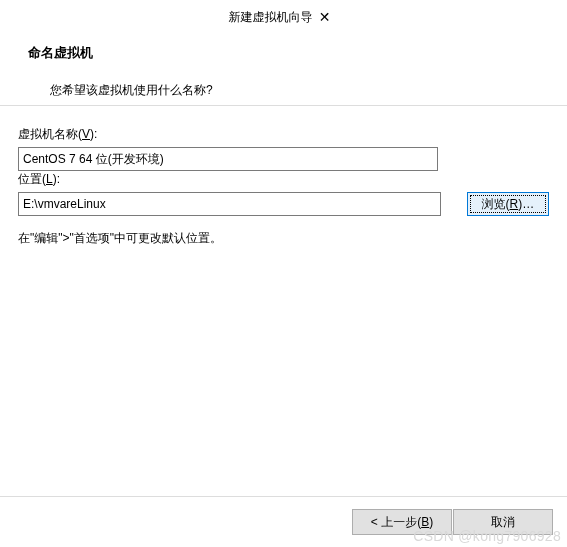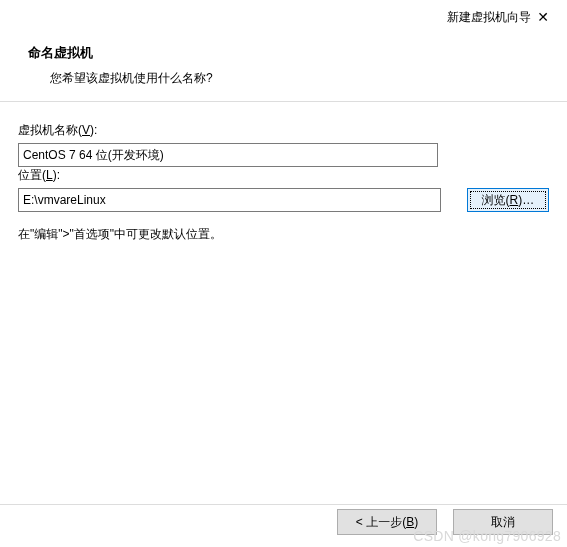--- a/index.html
+++ b/index.html
@@ -7,46 +7,46 @@
       font-family: "Microsoft YaHei", "Segoe UI", Tahoma, sans-serif;
       font-size: 12px;
       background: #fff;
       width: 567px;
       height: 547px;
       position: relative;
       color: #000;
     }
     .titlebar {
       display: flex;
-      justify-content: flex-end;
+      justify-content: center;
       align-items: center;
       padding: 8px 12px 8px 10px;
       height: 34px;
     }
     .titlebar-title { font-size: 12px; }
     .close-btn {
       font-size: 14px;
       width: 24px;
       text-align: center;
       cursor: pointer;
       line-height: 1;
     }
     .header-section {
-      padding: 10px 0 14px 0;
+      padding: 10px 0 6px 0;
       border-bottom: 1px solid #ddd;
     }
     .header-title {
       font-weight: bold;
       font-size: 13px;
       padding-left: 28px;
     }
     .header-subtitle {
       font-size: 12px;
       padding-left: 50px;
-      margin-top: 8px;
+      margin-top: 20px;
     }
     .content {
       padding: 20px 18px 0 18px;
     }
     .field-label {
       font-size: 12px;
       margin-bottom: 4px;
     }
     .underline { text-decoration: underline; }
     .text-input {
@@ -79,24 +79,24 @@
     .hint {
       margin-top: 14px;
       font-size: 12px;
     }
     .footer {
       position: absolute;
       bottom: 0;
       left: 0;
       right: 0;
       border-top: 1px solid #ddd;
-      padding: 4px 14px 12px 0;
+      padding: 12px 14px 12px 0;
       display: flex;
       justify-content: flex-end;
-      gap: 16px;
+      gap: 1px;
     }
     .footer-btn {
       min-width: 100px;
       height: 26px;
       border: 1px solid #adadad;
       background: #e1e1e1;
       font-size: 12px;
       font-family: inherit;
       cursor: pointer;
       padding: 0 10px;

